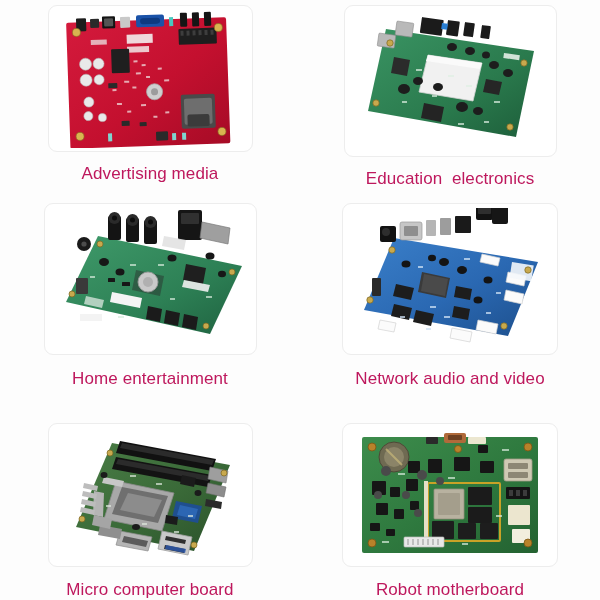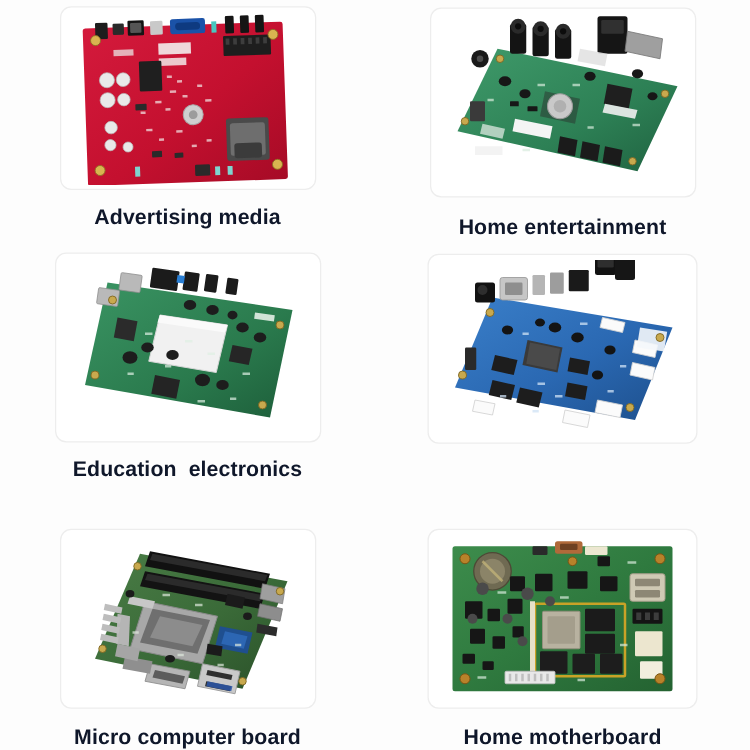--- a/index.html
+++ b/index.html
@@ -53,25 +53,24 @@
   }
   .card.wide {
     width: 216px;
     height: 152px;
   }
 
   .label {
     margin-top: 12px;
     font-size: 17px;
     line-height: 20px;
-    color: #0f172a;
+    color: #be185d;
     text-align: center;
     white-space: pre;
     letter-spacing: 0.1px;
-    font-weight: bold;
   }
   .cell.r2 .label { margin-top: 14px; }
   .cell.r3 .label { margin-top: 13px; text-align: right; }
 
   
   .board-wrap {
     width: 100%;
     height: 100%;
     display: flex;
     align-items: center;
@@ -178,20 +177,92 @@
               <rect x="102" y="118" width="4" height="7"></rect>
               <rect x="112" y="118" width="4" height="7"></rect>
             </g>
           </g>
         </svg>
       </div>
     </div>
     <div class="label">Advertising media</div>
   </div>
 
+  <div class="cell r1">
+    <div class="card tall">
+      <div class="board-wrap">
+        <svg class="board" width="196" height="140" viewBox="0 0 196 140">
+          <defs>
+            <linearGradient id="grng" x1="0" y1="0" x2="1" y2="1">
+              <stop offset="0" stop-color="#3a9463"></stop>
+              <stop offset="0.6" stop-color="#2a7a4d"></stop>
+              <stop offset="1" stop-color="#1d5e3a"></stop>
+            </linearGradient>
+          </defs>
+          <rect width="196" height="140" fill="#ffffff"></rect>
+          <g transform="translate(14,18)">
+            <polygon points="20,0 168,22 150,108 2,82" fill="url(#grng)"></polygon>
+
+            <g fill="#1b1b1b">
+              <rect x="56" y="-12" width="22" height="16" rx="1" transform="rotate(8 56 -12)"></rect>
+              <rect x="82" y="-9" width="12" height="15" rx="1" transform="rotate(8 82 -9)"></rect>
+              <rect x="99" y="-7" width="10" height="14" rx="1" transform="rotate(8 99 -7)"></rect>
+              <rect x="116" y="-4" width="9" height="13" rx="1" transform="rotate(8 116 -4)"></rect>
+            </g>
+            <g fill="#b9b9b9" stroke="#8d8d8d" stroke-width="0.6">
+              <rect x="31" y="-8" width="17" height="14" rx="1" transform="rotate(8 31 -8)"></rect>
+              <rect x="13" y="4" width="17" height="13" rx="1" transform="rotate(8 13 4)"></rect>
+            </g>
+            <rect x="76" y="-6" width="6" height="6" fill="#2a7fd4" transform="rotate(8 76 -6)"></rect>
+
+            <polygon points="62,26 116,34 107,72 53,63" fill="#f1f1f1" stroke="#d6d6d6" stroke-width="0.8"></polygon>
+            <polygon points="62,26 116,34 114,40 60,32" fill="#fafafa"></polygon>
+
+            <polygon points="28,28 44,31 41,47 25,44" fill="#2b2b2b"></polygon>
+            <polygon points="58,74 78,78 75,93 55,89" fill="#242424"></polygon>
+            <polygon points="120,50 136,53 133,66 117,63" fill="#262626"></polygon>
+
+            <g fill="#1d1d1d">
+              <ellipse cx="38" cy="60" rx="6" ry="5"></ellipse>
+              <ellipse cx="52" cy="52" rx="5" ry="4"></ellipse>
+              <ellipse cx="72" cy="58" rx="5" ry="4"></ellipse>
+              <ellipse cx="96" cy="78" rx="6" ry="5"></ellipse>
+              <ellipse cx="112" cy="82" rx="5" ry="4"></ellipse>
+              <ellipse cx="128" cy="36" rx="5" ry="4"></ellipse>
+              <ellipse cx="142" cy="44" rx="5" ry="4"></ellipse>
+              <ellipse cx="86" cy="18" rx="5" ry="4"></ellipse>
+              <ellipse cx="104" cy="22" rx="5" ry="4"></ellipse>
+              <ellipse cx="120" cy="26" rx="4" ry="3.5"></ellipse>
+            </g>
+
+            <g fill="#dff0e4" opacity="0.7">
+              <rect x="50" y="40" width="6" height="2"></rect>
+                <rect x="82" y="46" width="6" height="2"></rect>
+              <rect x="100" y="56" width="6" height="2"></rect>
+                <rect x="66" y="66" width="5" height="2"></rect>
+              <rect x="128" y="72" width="6" height="2"></rect>
+                <rect x="36" y="72" width="5" height="2"></rect>
+              <rect x="92" y="94" width="6" height="2"></rect>
+                <rect x="118" y="92" width="5" height="2"></rect>
+            </g>
+            <rect x="138" y="24" width="16" height="5" fill="#eef6ef" opacity="0.85" transform="rotate(8 138 24)"></rect>
+
+            <g fill="#c8a94e" stroke="#7d6520" stroke-width="0.7">
+              <circle cx="24" cy="14" r="3.2"></circle>
+                <circle cx="158" cy="34" r="3.2"></circle>
+              <circle cx="10" cy="74" r="3.2"></circle>
+                <circle cx="144" cy="98" r="3.2"></circle>
+            </g>
+          </g>
+        </svg>
+      </div>
+    </div>
+    <div class="label">Education  electronics</div>
+  </div>
+
   <div class="cell r2">
     <div class="card tall">
       <div class="board-wrap">
         <svg class="board" width="196" height="142" viewBox="0 0 196 142">
           <defs>
             <linearGradient id="grn2" x1="0" y1="0" x2="1" y2="1">
               <stop offset="0" stop-color="#3f9a6a"></stop>
               <stop offset="0.6" stop-color="#2d8055"></stop>
               <stop offset="1" stop-color="#1f6240"></stop>
             </linearGradient>
@@ -260,92 +331,20 @@
               <circle cx="12" cy="64" r="3"></circle>
                 <circle cx="146" cy="96" r="3"></circle>
             </g>
           </g>
         </svg>
       </div>
     </div>
     <div class="label">Home entertainment</div>
   </div>
 
-  <div class="cell r1">
-    <div class="card tall">
-      <div class="board-wrap">
-        <svg class="board" width="196" height="140" viewBox="0 0 196 140">
-          <defs>
-            <linearGradient id="grng" x1="0" y1="0" x2="1" y2="1">
-              <stop offset="0" stop-color="#3a9463"></stop>
-              <stop offset="0.6" stop-color="#2a7a4d"></stop>
-              <stop offset="1" stop-color="#1d5e3a"></stop>
-            </linearGradient>
-          </defs>
-          <rect width="196" height="140" fill="#ffffff"></rect>
-          <g transform="translate(14,18)">
-            <polygon points="20,0 168,22 150,108 2,82" fill="url(#grng)"></polygon>
-
-            <g fill="#1b1b1b">
-              <rect x="56" y="-12" width="22" height="16" rx="1" transform="rotate(8 56 -12)"></rect>
-              <rect x="82" y="-9" width="12" height="15" rx="1" transform="rotate(8 82 -9)"></rect>
-              <rect x="99" y="-7" width="10" height="14" rx="1" transform="rotate(8 99 -7)"></rect>
-              <rect x="116" y="-4" width="9" height="13" rx="1" transform="rotate(8 116 -4)"></rect>
-            </g>
-            <g fill="#b9b9b9" stroke="#8d8d8d" stroke-width="0.6">
-              <rect x="31" y="-8" width="17" height="14" rx="1" transform="rotate(8 31 -8)"></rect>
-              <rect x="13" y="4" width="17" height="13" rx="1" transform="rotate(8 13 4)"></rect>
-            </g>
-            <rect x="76" y="-6" width="6" height="6" fill="#2a7fd4" transform="rotate(8 76 -6)"></rect>
-
-            <polygon points="62,26 116,34 107,72 53,63" fill="#f1f1f1" stroke="#d6d6d6" stroke-width="0.8"></polygon>
-            <polygon points="62,26 116,34 114,40 60,32" fill="#fafafa"></polygon>
-
-            <polygon points="28,28 44,31 41,47 25,44" fill="#2b2b2b"></polygon>
-            <polygon points="58,74 78,78 75,93 55,89" fill="#242424"></polygon>
-            <polygon points="120,50 136,53 133,66 117,63" fill="#262626"></polygon>
-
-            <g fill="#1d1d1d">
-              <ellipse cx="38" cy="60" rx="6" ry="5"></ellipse>
-              <ellipse cx="52" cy="52" rx="5" ry="4"></ellipse>
-              <ellipse cx="72" cy="58" rx="5" ry="4"></ellipse>
-              <ellipse cx="96" cy="78" rx="6" ry="5"></ellipse>
-              <ellipse cx="112" cy="82" rx="5" ry="4"></ellipse>
-              <ellipse cx="128" cy="36" rx="5" ry="4"></ellipse>
-              <ellipse cx="142" cy="44" rx="5" ry="4"></ellipse>
-              <ellipse cx="86" cy="18" rx="5" ry="4"></ellipse>
-              <ellipse cx="104" cy="22" rx="5" ry="4"></ellipse>
-              <ellipse cx="120" cy="26" rx="4" ry="3.5"></ellipse>
-            </g>
-
-            <g fill="#dff0e4" opacity="0.7">
-              <rect x="50" y="40" width="6" height="2"></rect>
-                <rect x="82" y="46" width="6" height="2"></rect>
-              <rect x="100" y="56" width="6" height="2"></rect>
-                <rect x="66" y="66" width="5" height="2"></rect>
-              <rect x="128" y="72" width="6" height="2"></rect>
-                <rect x="36" y="72" width="5" height="2"></rect>
-              <rect x="92" y="94" width="6" height="2"></rect>
-                <rect x="118" y="92" width="5" height="2"></rect>
-            </g>
-            <rect x="138" y="24" width="16" height="5" fill="#eef6ef" opacity="0.85" transform="rotate(8 138 24)"></rect>
-
-            <g fill="#c8a94e" stroke="#7d6520" stroke-width="0.7">
-              <circle cx="24" cy="14" r="3.2"></circle>
-                <circle cx="158" cy="34" r="3.2"></circle>
-              <circle cx="10" cy="74" r="3.2"></circle>
-                <circle cx="144" cy="98" r="3.2"></circle>
-            </g>
-          </g>
-        </svg>
-      </div>
-    </div>
-    <div class="label">Education  electronics</div>
-  </div>
-
   <div class="cell r2">
     <div class="card wide">
       <div class="board-wrap">
         <svg class="board" width="200" height="142" viewBox="0 0 200 142">
           <defs>
             <linearGradient id="blug" x1="0" y1="0" x2="1" y2="1">
               <stop offset="0" stop-color="#3a7fc9"></stop>
               <stop offset="0.55" stop-color="#2a68b2"></stop>
               <stop offset="1" stop-color="#1d4f8c"></stop>
             </linearGradient>
@@ -410,20 +409,21 @@
             <g fill="#c8a94e" stroke="#7d6520" stroke-width="0.7">
               <circle cx="32" cy="22" r="3.2"></circle>
                 <circle cx="168" cy="42" r="3.2"></circle>
               <circle cx="10" cy="72" r="3.2"></circle>
                 <circle cx="144" cy="98" r="3.2"></circle>
             </g>
           </g>
         </svg>
       </div>
     </div>
+    <div class="label">Network audio and video</div>
   </div>
 
   <div class="cell r3">
     <div class="card">
       <div class="board-wrap">
         <svg class="board" width="188" height="140" viewBox="0 0 188 140">
           <defs>
             <linearGradient id="mbg" x1="0" y1="0" x2="1" y2="1">
               <stop offset="0" stop-color="#4a7d46"></stop>
               <stop offset="0.55" stop-color="#3a6a38"></stop>
@@ -600,16 +600,16 @@
               <circle cx="10" cy="10" r="4"></circle>
                 <circle cx="166" cy="10" r="4"></circle>
               <circle cx="10" cy="106" r="4"></circle>
                 <circle cx="166" cy="106" r="4"></circle>
               <circle cx="96" cy="12" r="3.5"></circle>
             </g>
           </g>
         </svg>
       </div>
     </div>
-    <div class="label">Home motherboard</div>
+    <div class="label">Robot motherboard</div>
   </div>
 
 </div>
 
 </body></html>

